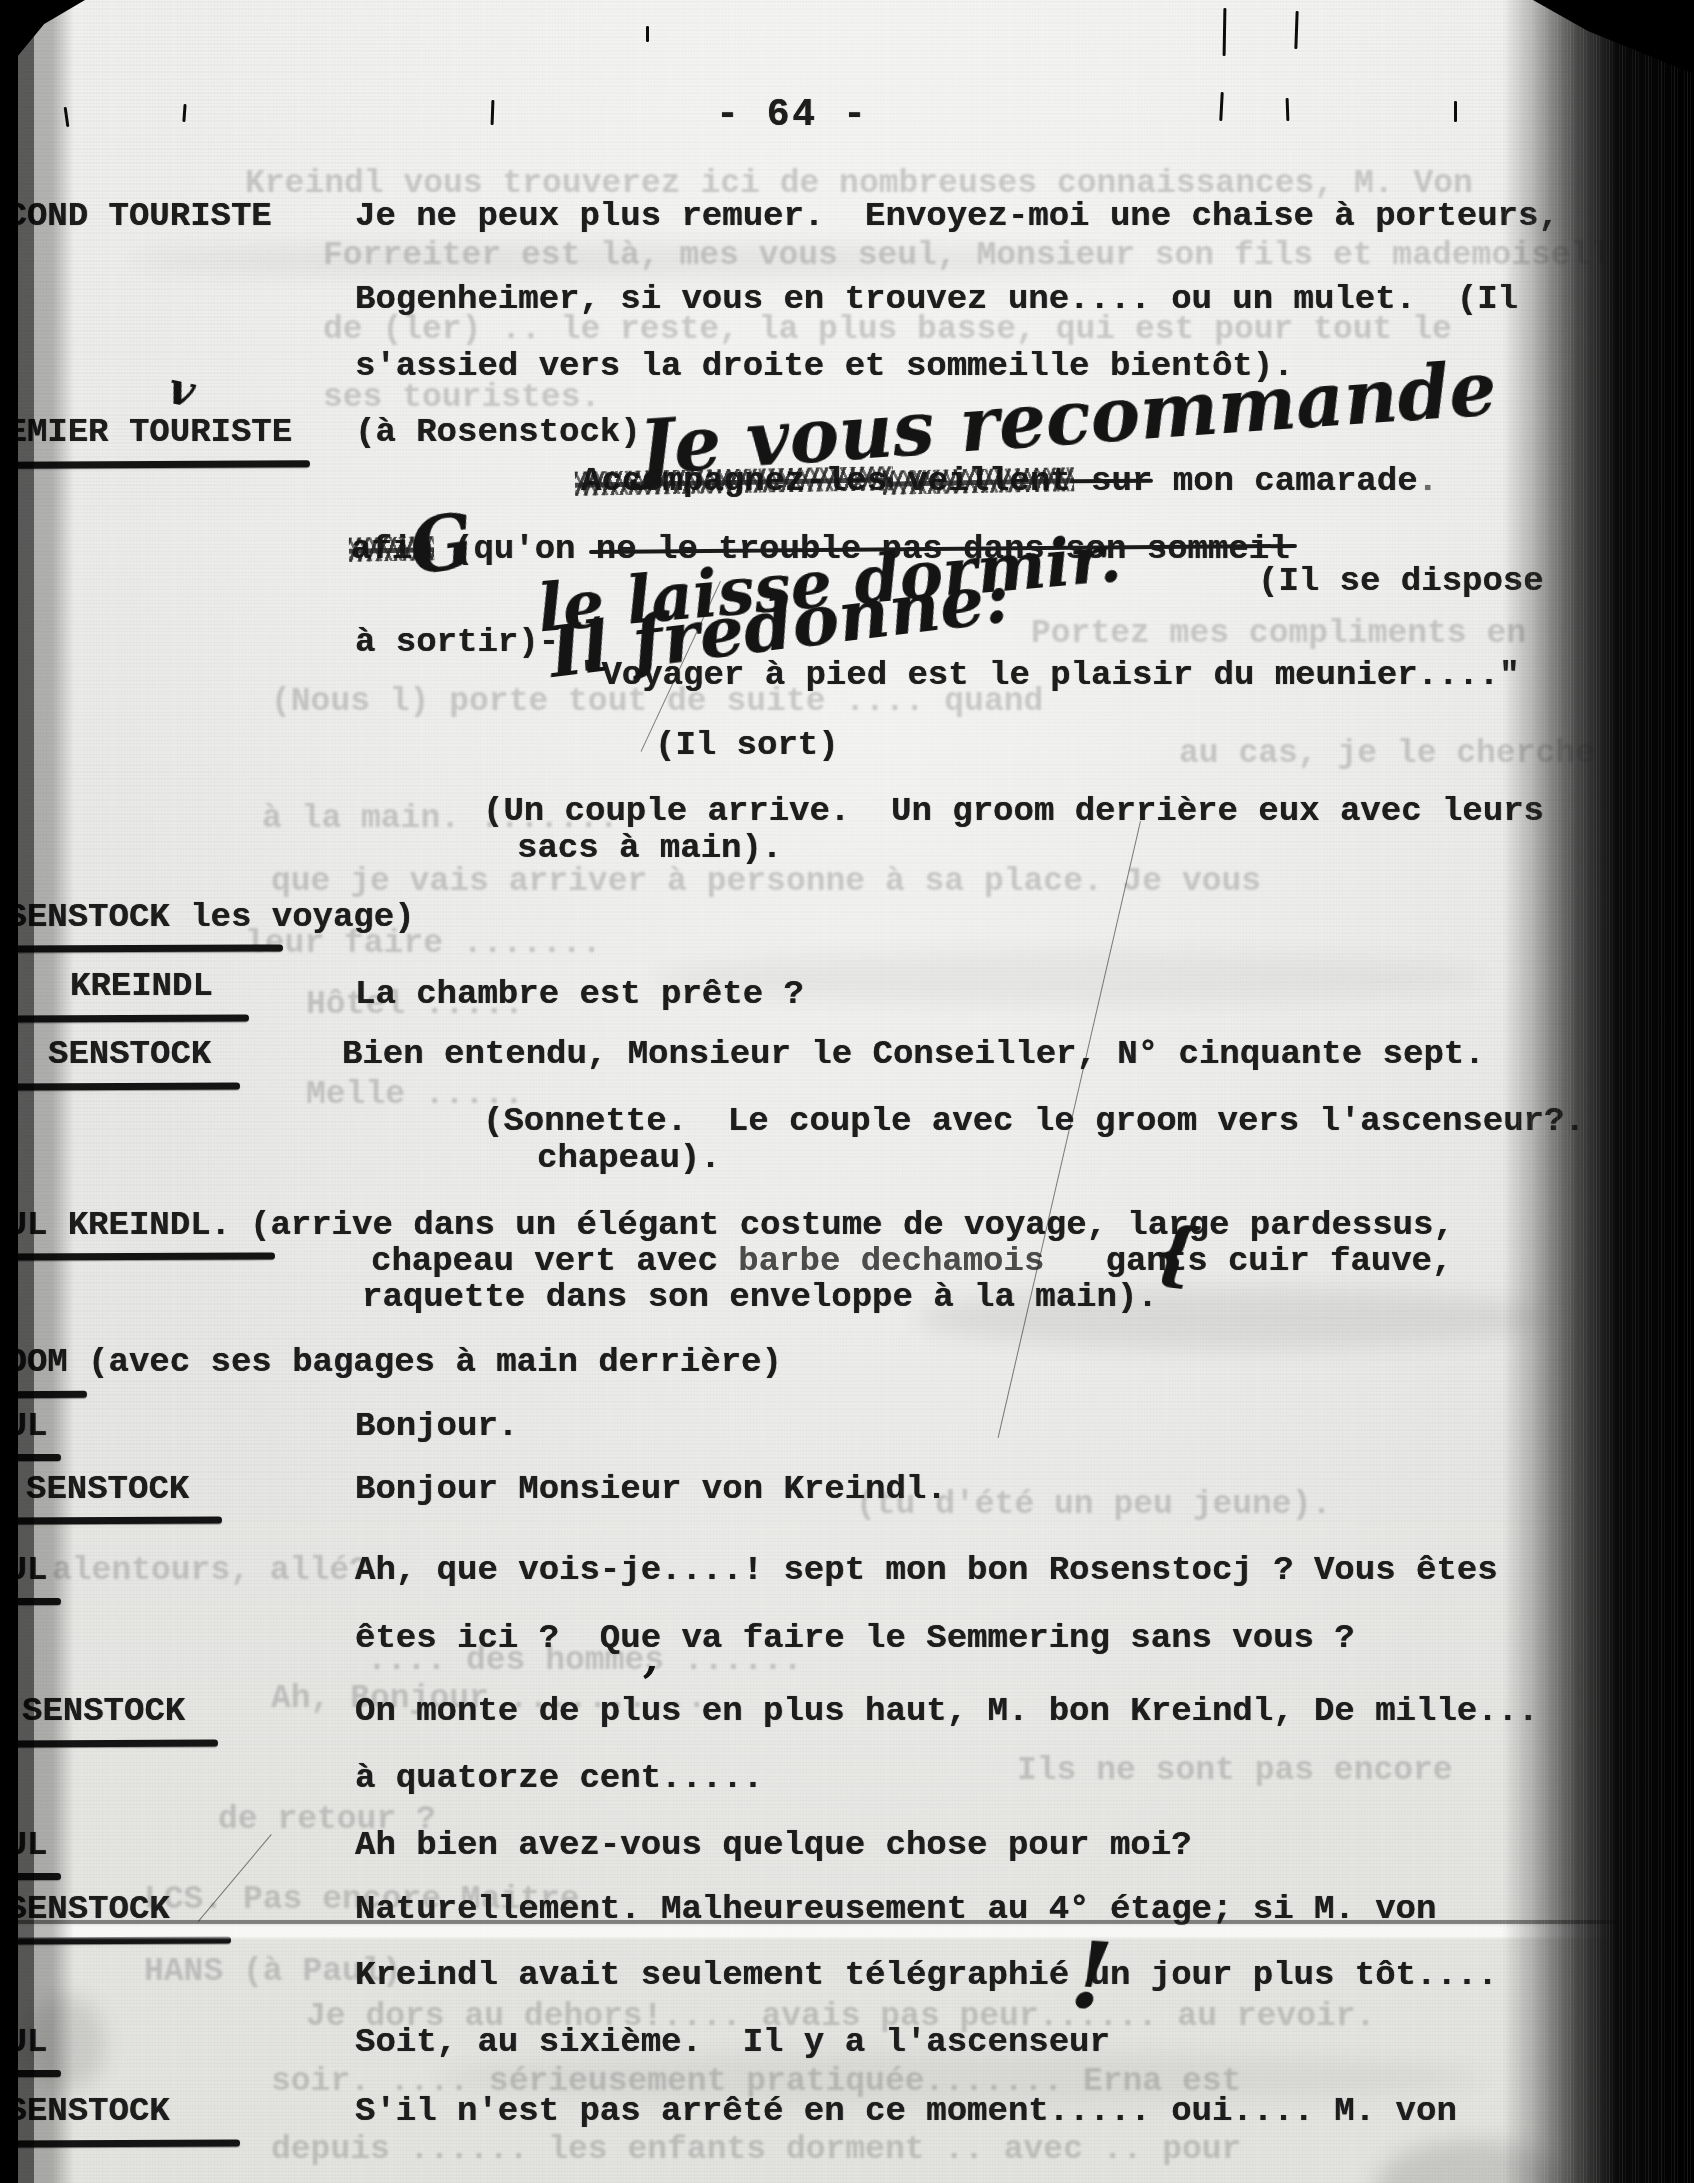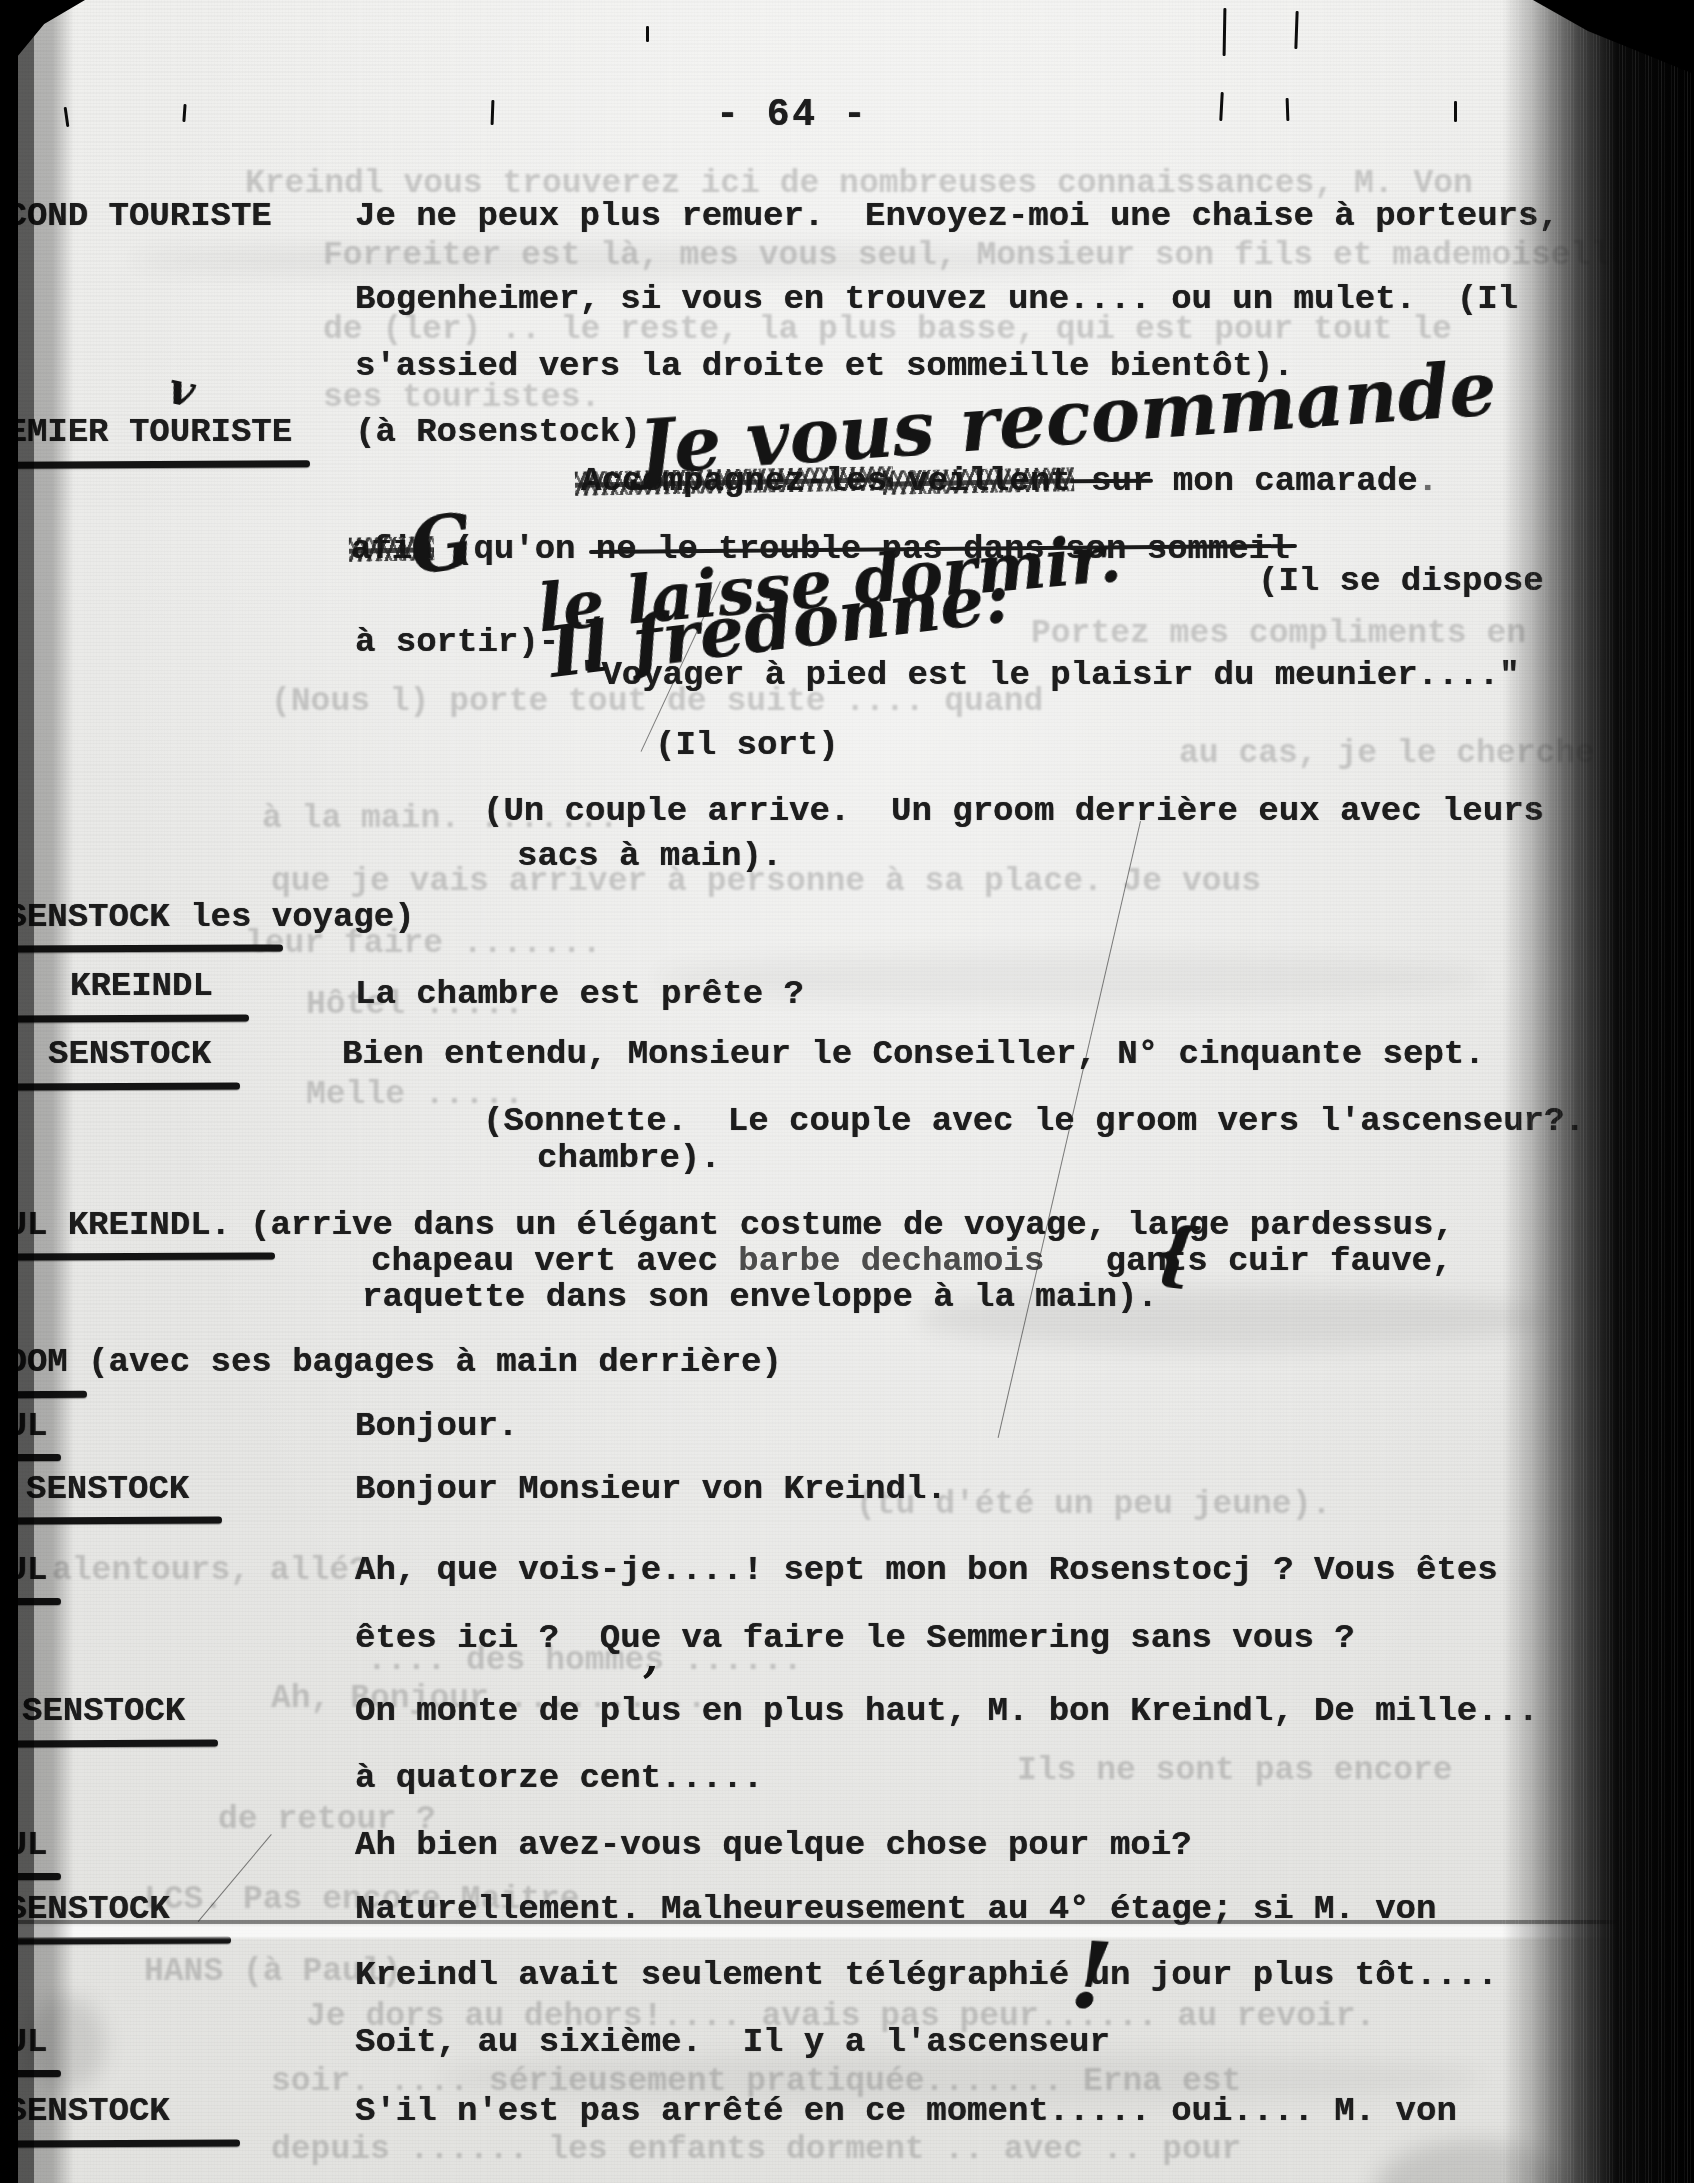--- a/index.html
+++ b/index.html
@@ -69,28 +69,28 @@
       <div class="typed" style="left: 355px; top: 349px;"><span>s'assied vers la droite et sommeille bientôt).</span></div>
       <div class="typed" style="left: 6.5px; top: 415px;"><span>EMIER TOURISTE</span></div>
       <div class="typed" style="left: 355px; top: 415px;"><span>(à Rosenstock)</span></div>
       <div class="typed" style="left: 581px; top: 464px;"><span class="scrib">Accompagnez-les</span><span class="scrib"> veillent</span><span class="strike"> sur</span><span> mon camarade</span><span class="dim">.</span></div>
       <div class="typed" style="left: 351px; top: 532px;"><span class="scrib">afin</span><span> (qu'on </span><span class="strike">ne le trouble pas dans son sommeil</span></div>
       <div class="typed" style="left: 1258px; top: 564px;"><span>(Il se dispose</span></div>
       <div class="typed" style="left: 355px; top: 625px;"><span>à sortir)-</span></div>
       <div class="typed" style="left: 581px; top: 658px;"><span>"Voyager à pied est le plaisir du meunier...."</span></div>
       <div class="typed" style="left: 655px; top: 728px;"><span>(Il sort)</span></div>
       <div class="typed" style="left: 483px; top: 794px;"><span>(Un couple arrive.  Un groom derrière eux avec leurs</span></div>
-      <div class="typed" style="left: 517px; top: 831px; margin-top: 8px;"><span>sacs à main).</span></div>
+      <div class="typed" style="left: 517px; top: 831px;"><span>sacs à main).</span></div>
       <div class="typed" style="left: 6.5px; top: 900px;"><span>SENSTOCK</span><span> les voyage)</span></div>
       <div class="typed" style="left: 70px; top: 969px;"><span>KREINDL</span></div>
       <div class="typed" style="left: 355px; top: 969px; margin-top: 8px;"><span>La chambre est prête ?</span></div>
       <div class="typed" style="left: 48px; top: 1037px;"><span>SENSTOCK</span></div>
       <div class="typed" style="left: 342px; top: 1037px; text-align: center;"><span>Bien entendu, Monsieur le Conseiller, N° cinquante sept.</span></div>
       <div class="typed" style="left: 483px; top: 1104px;"><span>(Sonnette.  Le couple avec le groom vers l'ascenseur?.  Ils</span></div>
-      <div class="typed" style="left: 537px; top: 1141px;"><span>chambre).</span></div>
+      <div class="typed" style="left: 537px; top: 1141px;"><span>chapeau).</span></div>
       <div class="typed" style="left: 6.5px; top: 1208px;"><span>UL KREINDL.</span></div>
       <div class="typed" style="left: 250px; top: 1208px;"><span>(arrive dans un élégant costume de voyage, large pardessus,</span></div>
       <div class="typed" style="left: 371px; top: 1244px;"><span>chapeau vert avec </span><span class="light">barbe dechamois</span><span>   </span><span>gants cuir fauve,</span></div>
       <div class="typed" style="left: 362px; top: 1280px;"><span>raquette dans son enveloppe à la main).</span></div>
       <div class="typed" style="left: 6.5px; top: 1345px;"><span>OOM</span><span> (avec ses bagages à main derrière)</span></div>
       <div class="typed" style="left: 6.5px; top: 1409px;"><span>UL</span></div>
       <div class="typed" style="left: 355px; top: 1409px;"><span>Bonjour.</span></div>
       <div class="typed" style="left: 26px; top: 1472px;"><span>SENSTOCK</span></div>
       <div class="typed" style="left: 355px; top: 1472px;"><span>Bonjour Monsieur von Kreindl.</span></div>
       <div class="typed" style="left: 6.5px; top: 1553px;"><span>UL</span></div>

